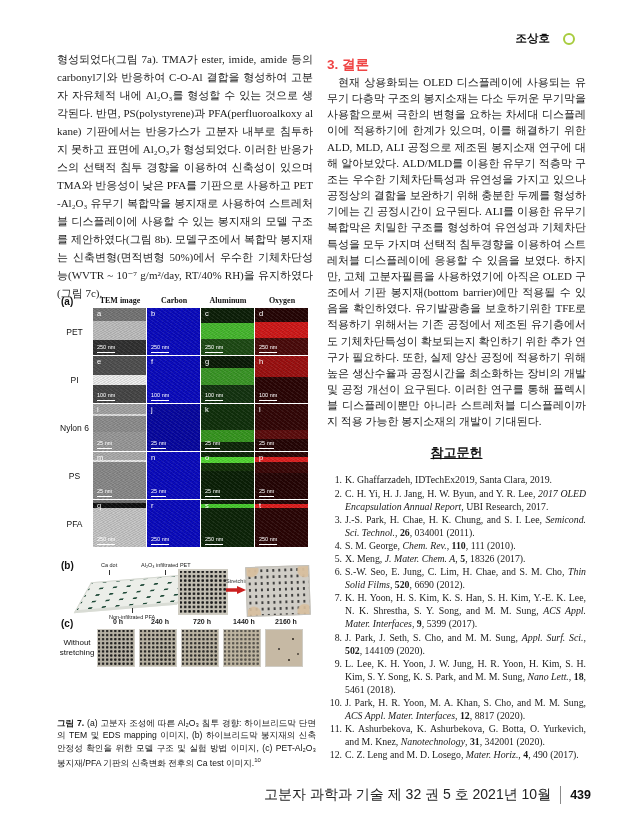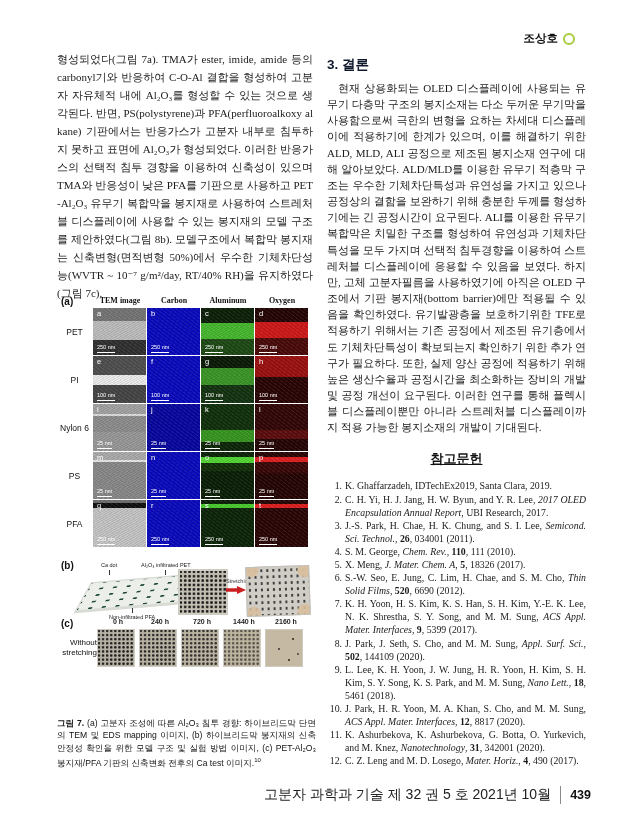--- a/index.html
+++ b/index.html
@@ -1,28 +1,28 @@
 <!DOCTYPE html>
 <html><head>
 <meta charset="utf-8">
 <style>
   html,body{margin:0;padding:0;background:#fff;}
   .page{position:relative;width:622px;height:830px;background:#ffffff;overflow:hidden;
         font-family:"Liberation Serif","DejaVu Serif",serif;color:#1a1a1a;}
 
   
   .author-line{position:absolute;top:31px;right:47px;display:flex;align-items:center;
-               font-family:"Liberation Sans","DejaVu Sans",sans-serif;font-weight:bold;font-size:11.5px;color:#111;}
+               font-family:"Liberation Sans","DejaVu Sans",sans-serif;font-weight:bold;font-size:11.5px;color:#111;gap:8px;}
   .ring{width:8px;height:8px;border:2.6px solid #a8cc3f;border-radius:50%;margin-left:5px;display:inline-block;}
 
   
   .col-left-par{position:absolute;left:57px;top:50px;width:256px;
      font-size:11px;line-height:18px;text-align:justify;word-break:break-all;}
   .col-right{position:absolute;left:327px;top:56px;width:259px;}
-  .sec-title{font-family:"Liberation Sans","DejaVu Sans",sans-serif;font-weight:bold;font-size:13.5px;margin:0 0 6px 0;color:#0f172a;}
+  .sec-title{font-family:"Liberation Sans","DejaVu Sans",sans-serif;font-weight:bold;font-size:13.5px;margin:0 0 0 0;color:#ef4444;}
   .col-right-par{font-size:11px;line-height:16.15px;text-align:justify;word-break:break-all;text-indent:11px;margin:0;}
   .refs-title{font-family:"Liberation Sans","DejaVu Sans",sans-serif;font-weight:bold;font-size:13px;text-align:center;margin:15px 0 11px 0;color:#111;text-decoration:underline;}
   .refs{font-size:9.8px;line-height:13.1px;}
   .ref{display:flex;}
   .ref-num{width:15px;text-align:right;margin-right:3px;flex:none;}
   .ref-body{flex:1;text-align:justify;}
 
   
   .fig-label{position:absolute;font-family:"Liberation Sans","DejaVu Sans",sans-serif;font-weight:bold;font-size:10px;color:#111;}
 
@@ -93,21 +93,21 @@
             radial-gradient(circle at 92% 94%,rgba(216,191,158,.9) 0 9%,transparent 11%),
             radial-gradient(rgba(40,40,40,.85) 1px,transparent 1.3px);
           background-size:100% 100%,100% 100%,100% 100%,100% 100%,6px 6.4px;}
 
   
   #fig-c{position:absolute;left:57px;top:618px;width:256px;}
   .c-headers{display:flex;margin-left:40px;font-family:"Liberation Sans","DejaVu Sans",sans-serif;
              font-size:7px;font-weight:600;color:#222;height:11px;}
   .c-headers span{width:42px;text-align:center;}
   .c-row{display:flex;align-items:center;margin-bottom:4px;}
-  .c-rowlabel{width:40px;text-align:right;font:8px/1.25 "Liberation Sans",sans-serif;color:#111;}
+  .c-rowlabel{width:40px;text-align:center;font:8px/1.25 "Liberation Sans",sans-serif;color:#111;}
   .cp{width:38px;height:38px;margin-right:4px;position:relative;flex:none;
       border:1.5px solid #cfccc4;box-sizing:border-box;
       background-image:radial-gradient(rgba(22,22,22,var(--da,1)) 1.05px,transparent 1.35px);
       background-size:4.1px 4.1px;background-position:3px 3px;}
   .w0{--da:.95;background-color:#b6b1a4;}
   .w1{--da:.9; background-color:#b8b2a3;}
   .w2{--da:.85;background-color:#bab3a2;}
   .w3{--da:.62;background-color:#beb5a1;}
   .w4{--da:0;  background-color:#c6b9a4;}
   .s0{--da:.85;background-color:#c0b295;background-size:4.5px 4.5px;}

